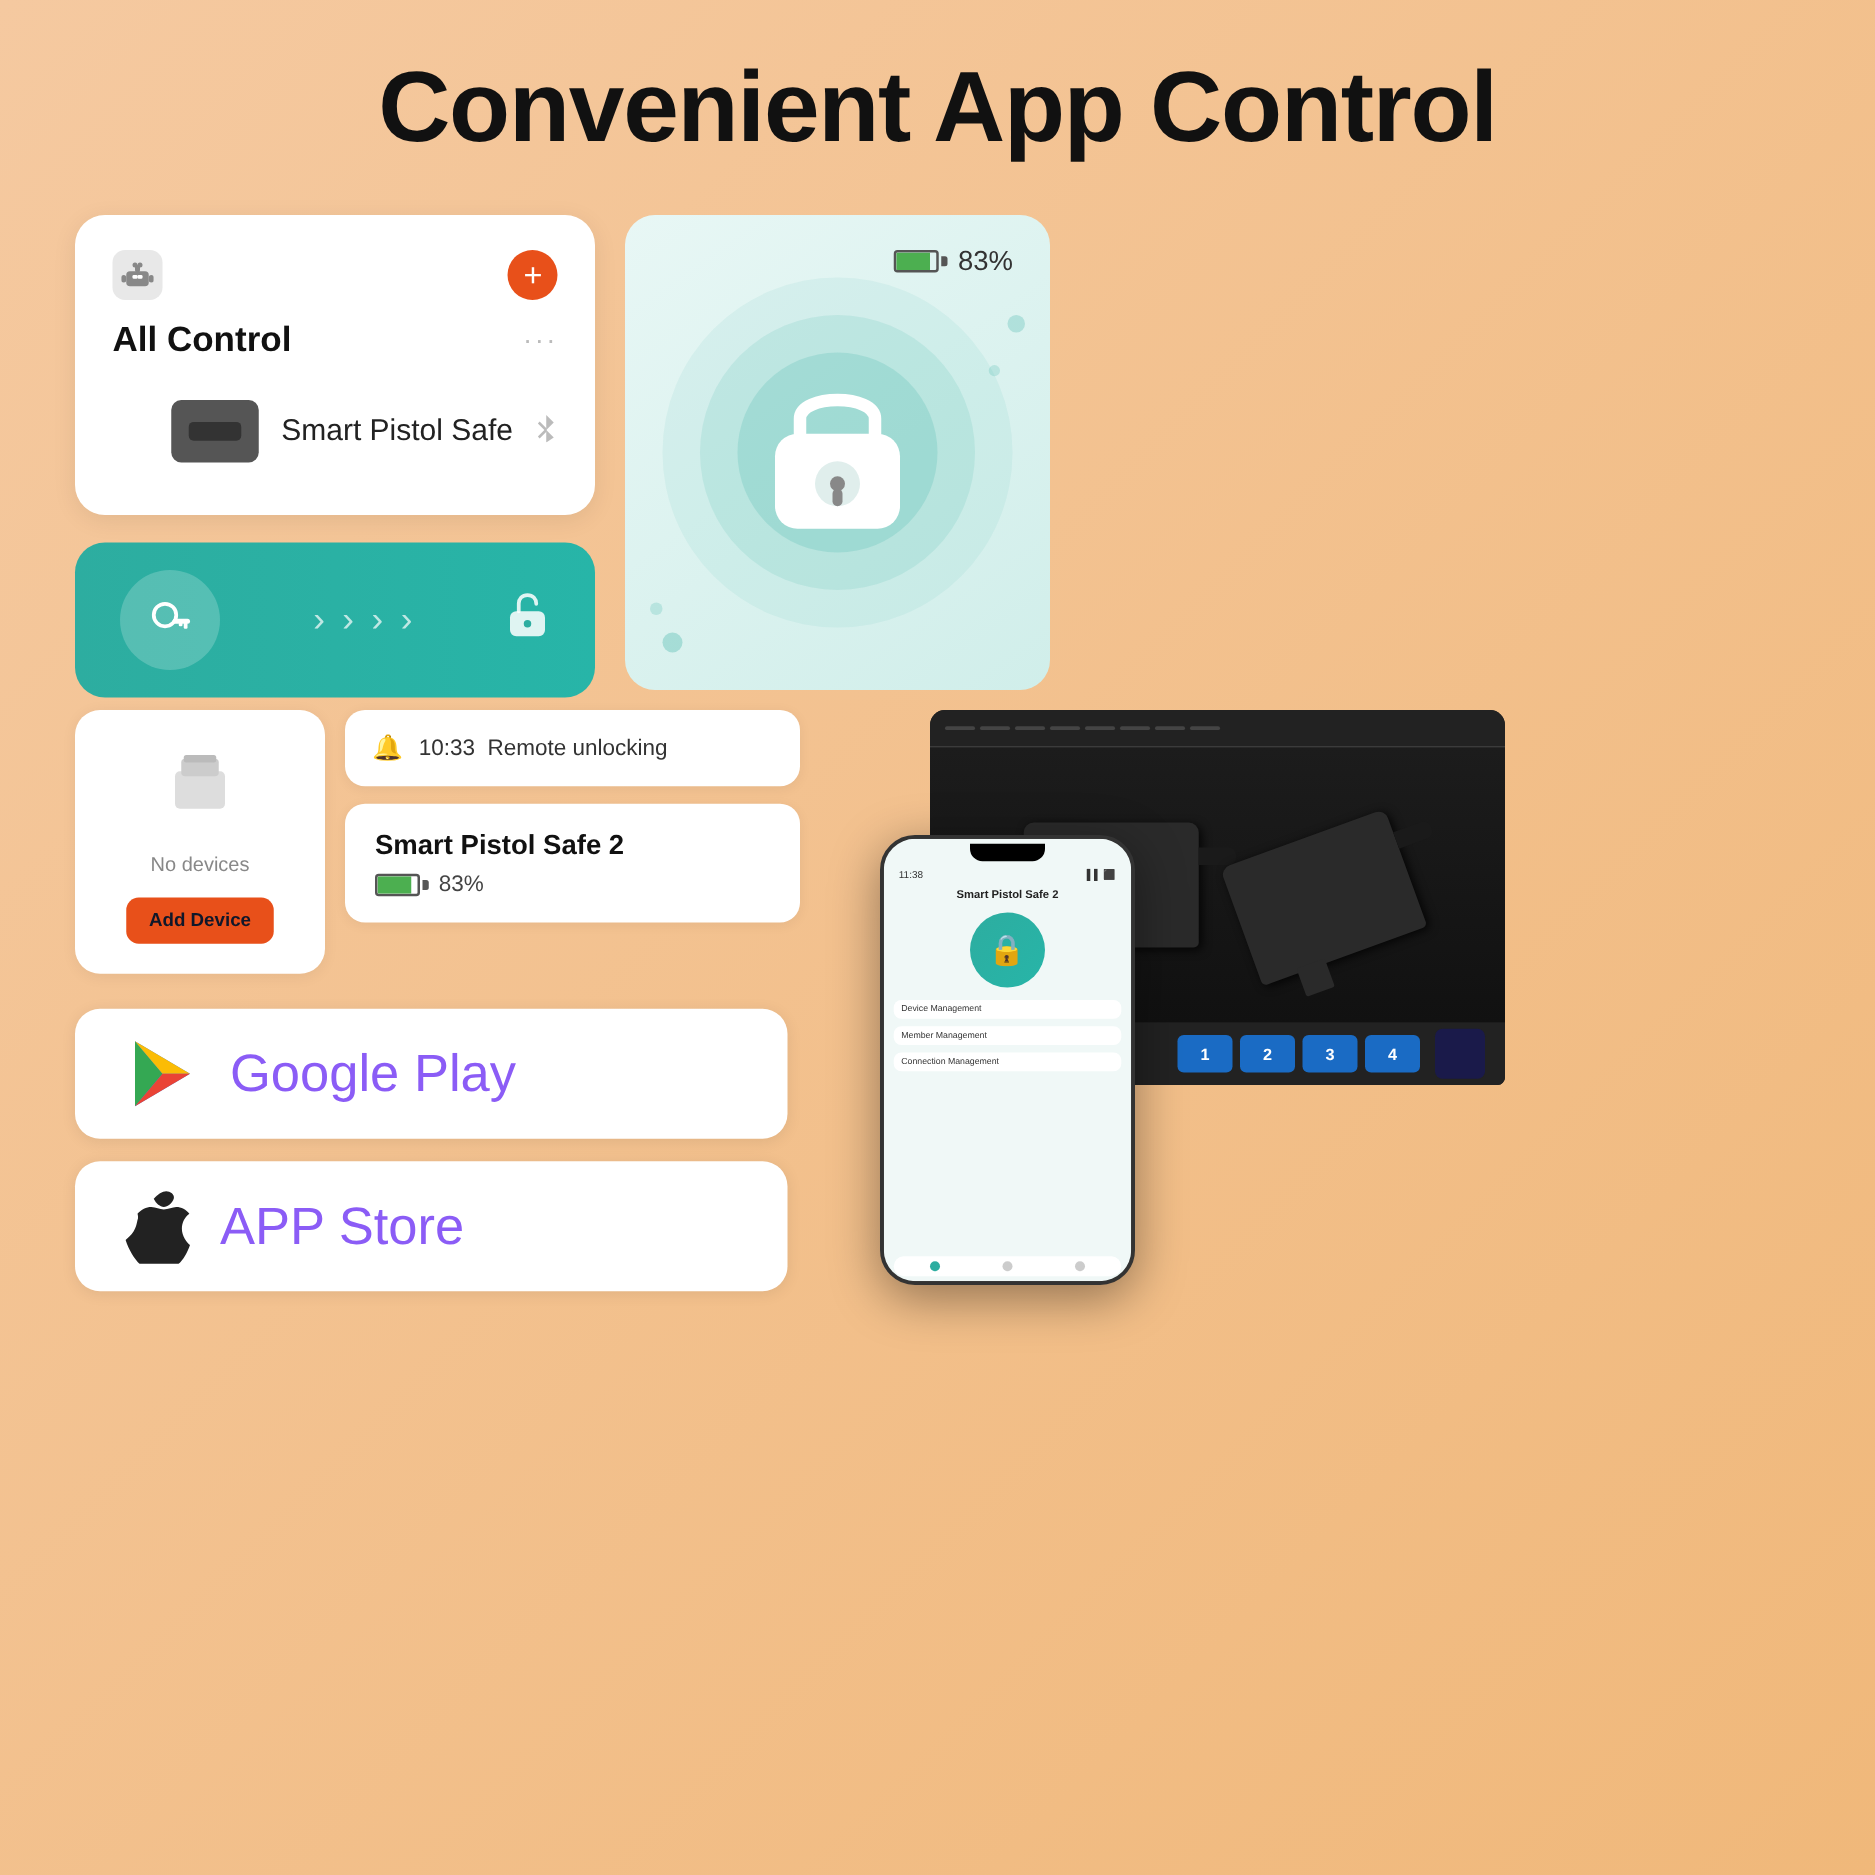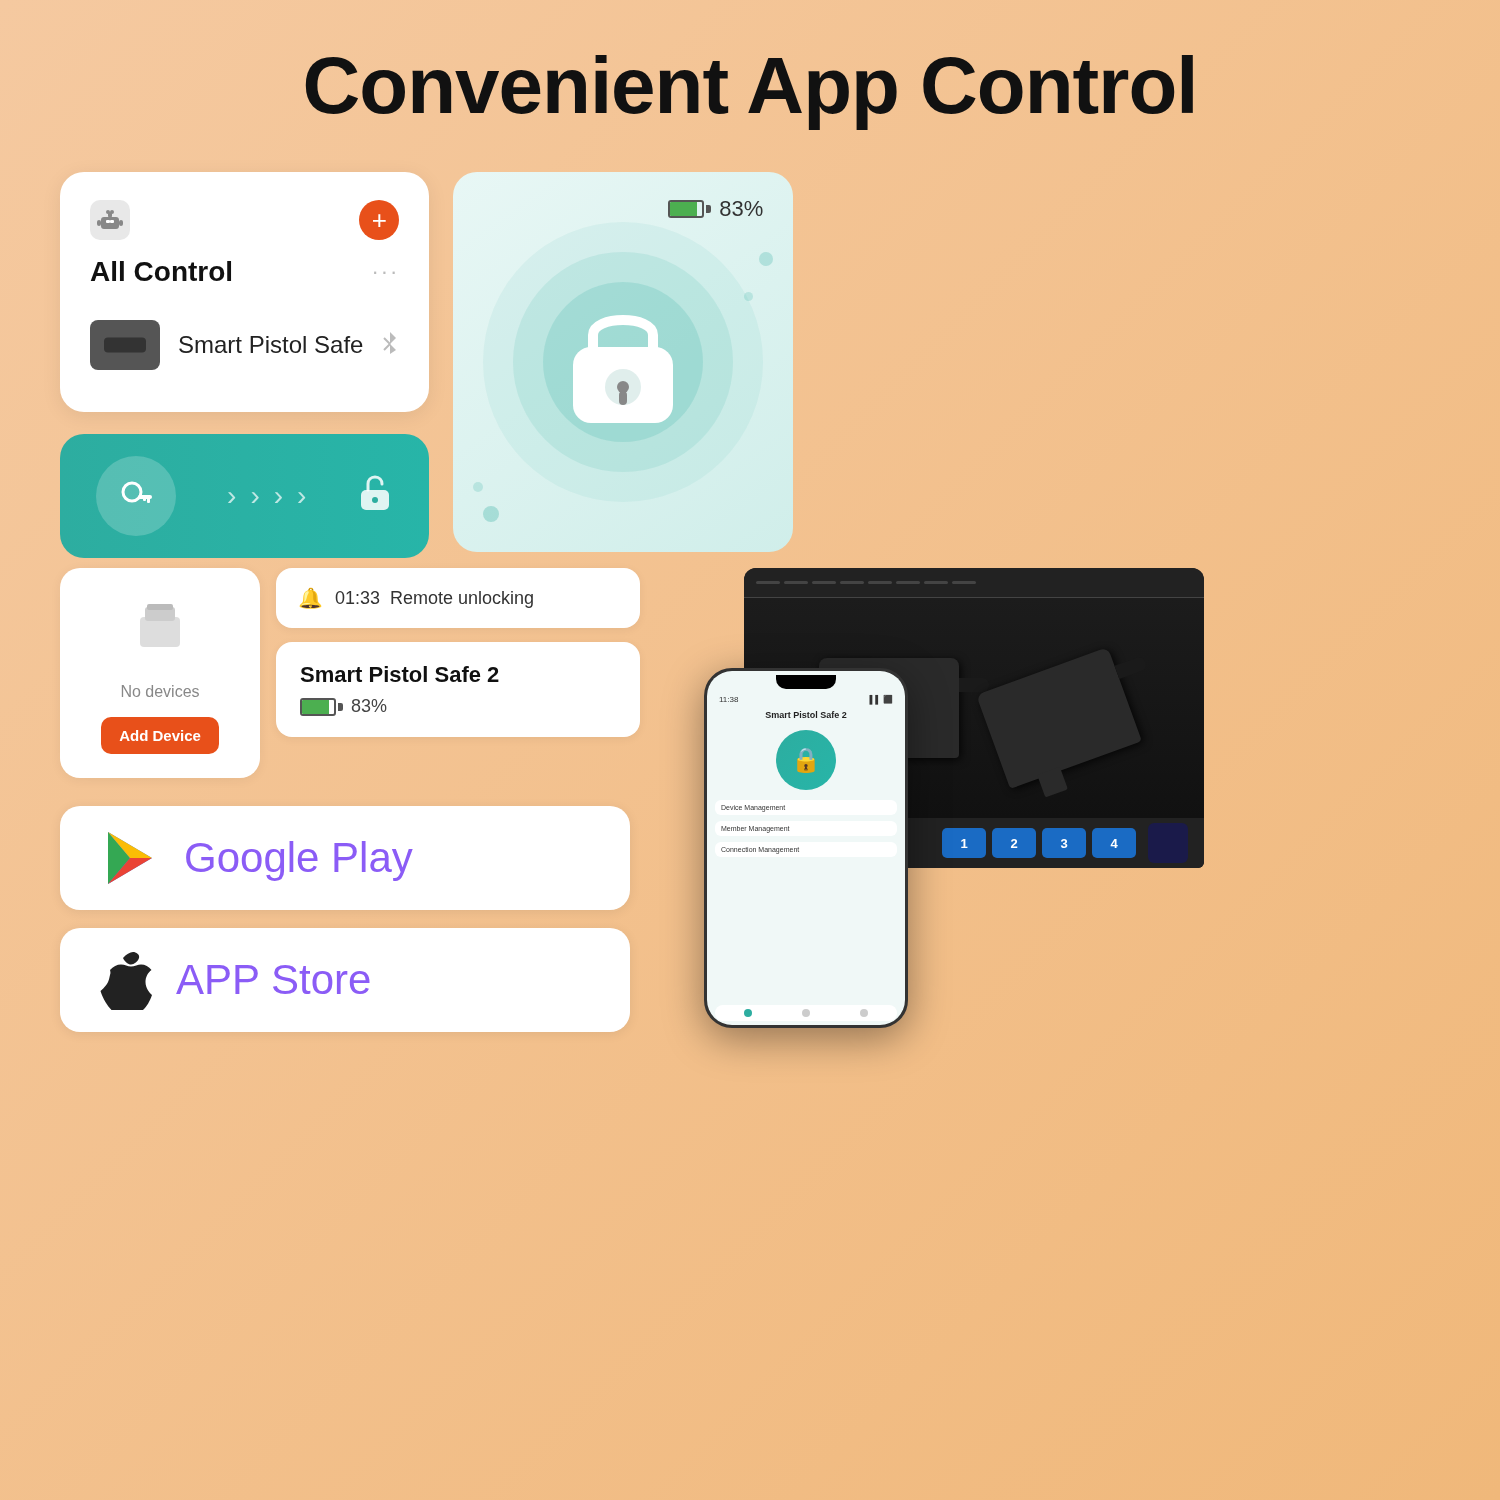--- a/index.html
+++ b/index.html
@@ -77,20 +77,21 @@
     .three-dots {
       font-size: 22px;
       color: #bbb;
       letter-spacing: 2px;
     }
     .device-row {
       display: flex;
       align-items: center;
       gap: 18px;
       padding: 14px 0;
+      margin-left: 47px;
     }
     .device-icon-img {
       width: 70px;
       height: 50px;
       background: #555;
       border-radius: 8px;
       position: relative;
       overflow: hidden;
     }
     .device-icon-img::after {
@@ -224,21 +225,21 @@
       font-size: 48px;
       margin-bottom: 10px;
     }
     .no-devices-text {
       font-size: 16px;
       color: #888;
       margin-bottom: 16px;
     }
     .add-device-btn {
       background: #e8501a;
-      color: #ffffff;
+      color: #0f172a;
       border: none;
       border-radius: 10px;
       padding: 10px 18px;
       font-size: 15px;
       cursor: pointer;
       font-weight: 600;
     }
     .notification-stack {
       display: flex;
       flex-direction: column;
@@ -648,21 +649,21 @@
           </div>
           <div class="no-devices-text">No devices</div>
           <button class="add-device-btn">Add Device</button>
         </div>
 
         <div class="notification-stack">
 
           <div class="notif-card">
             <span class="bell-icon">🔔</span>
             <span class="notif-text">
-              <span>01:33</span>&nbsp;&nbsp;<span>Remote unlocking</span>
+              <span>10:33</span>&nbsp;&nbsp;<span>Remote unlocking</span>
             </span>
           </div>
 
           <div class="safe2-card" style="position:relative;">
             <div class="safe2-name">Smart Pistol Safe 2</div>
             <div class="safe2-battery">
               <div class="battery-icon">
                 <div class="battery-body">
                   <div class="battery-fill"></div>
                 </div>

